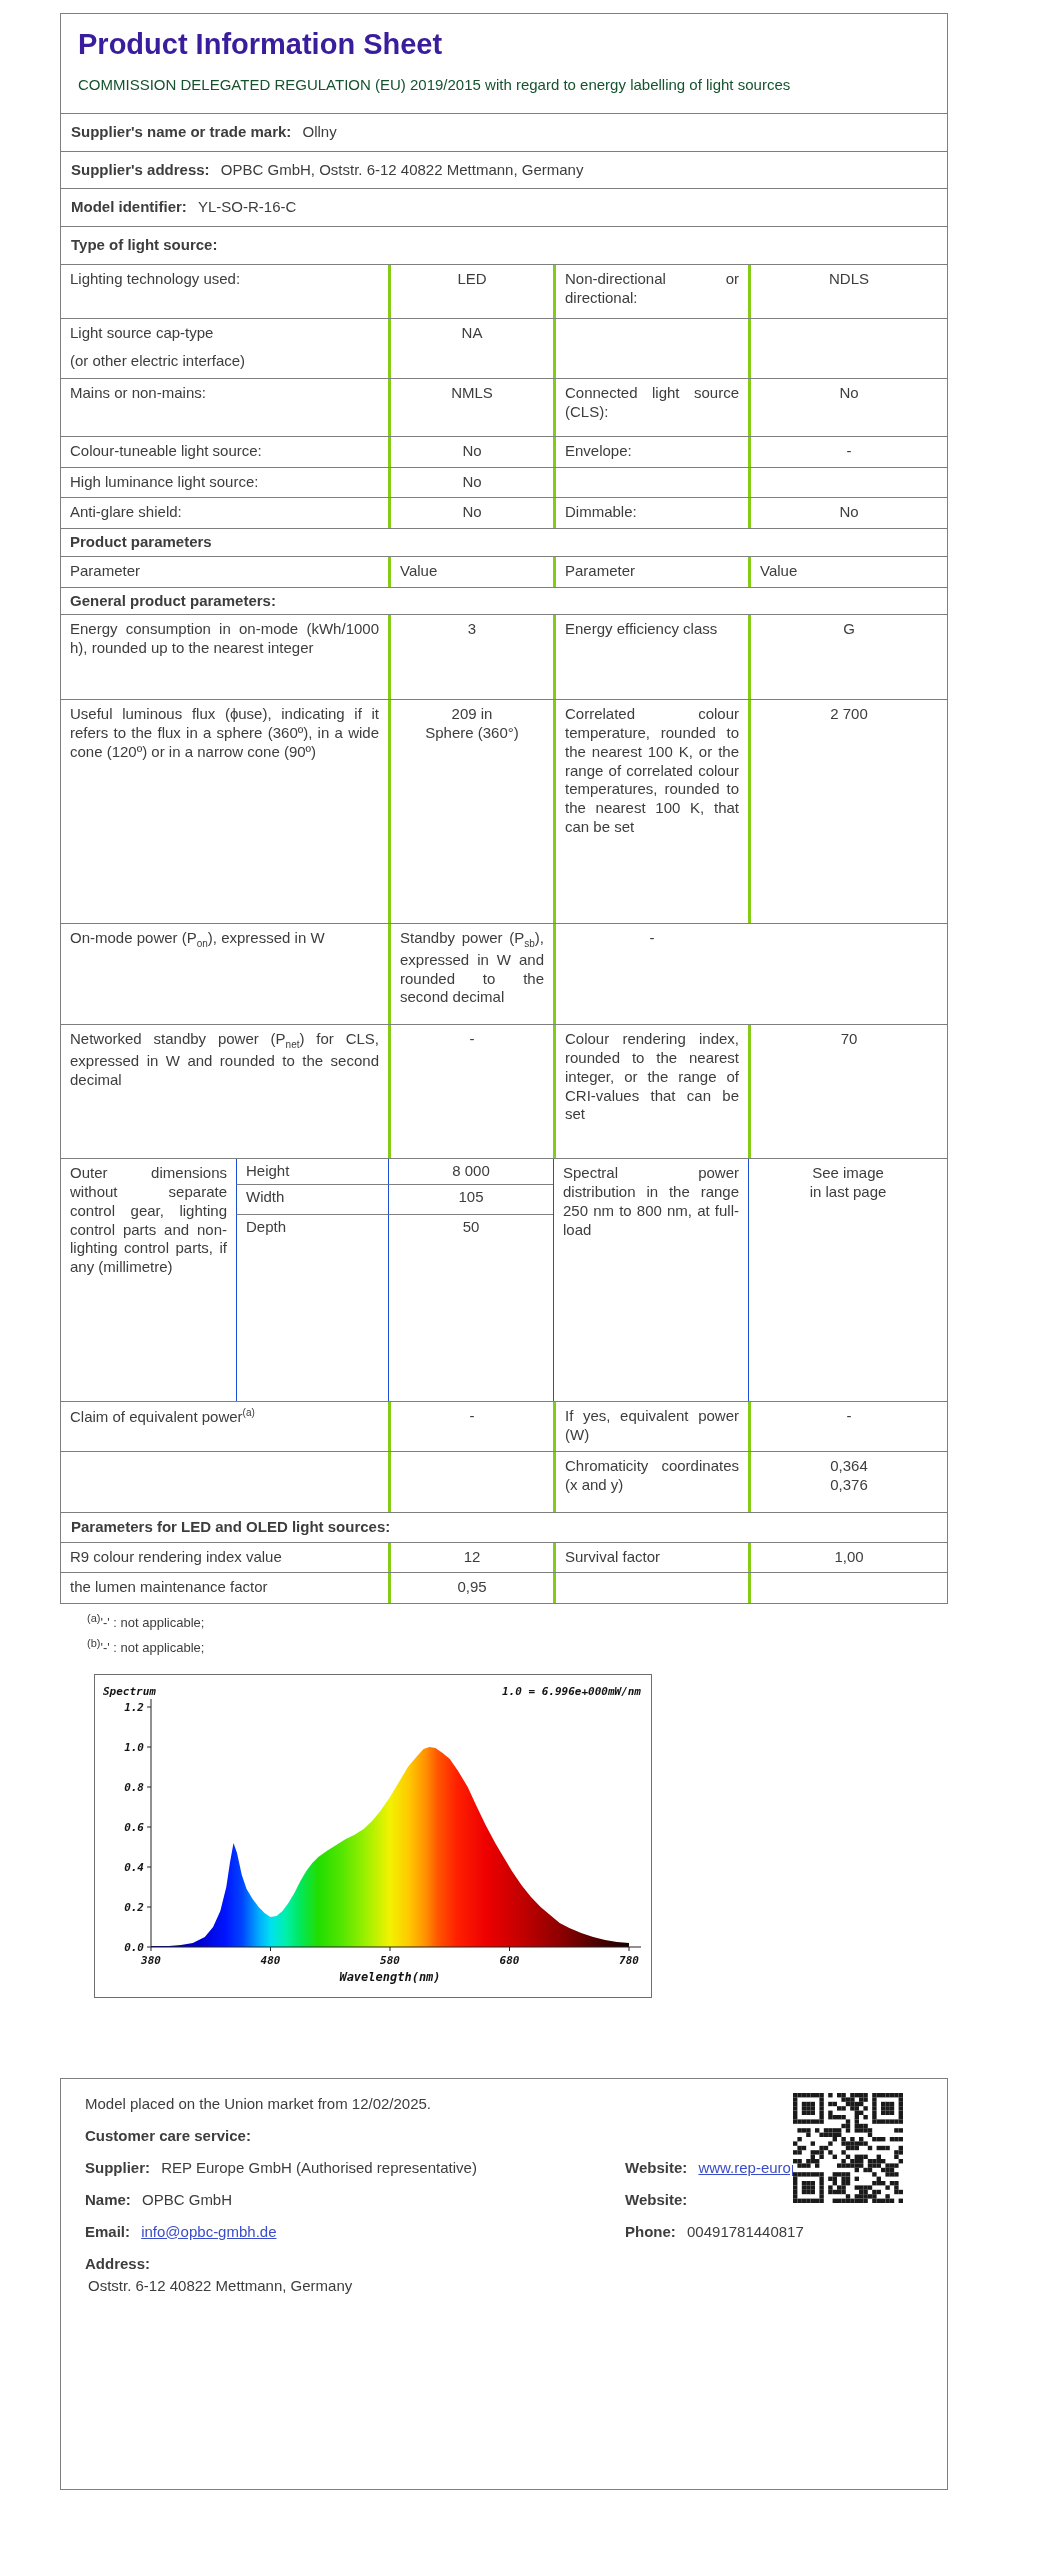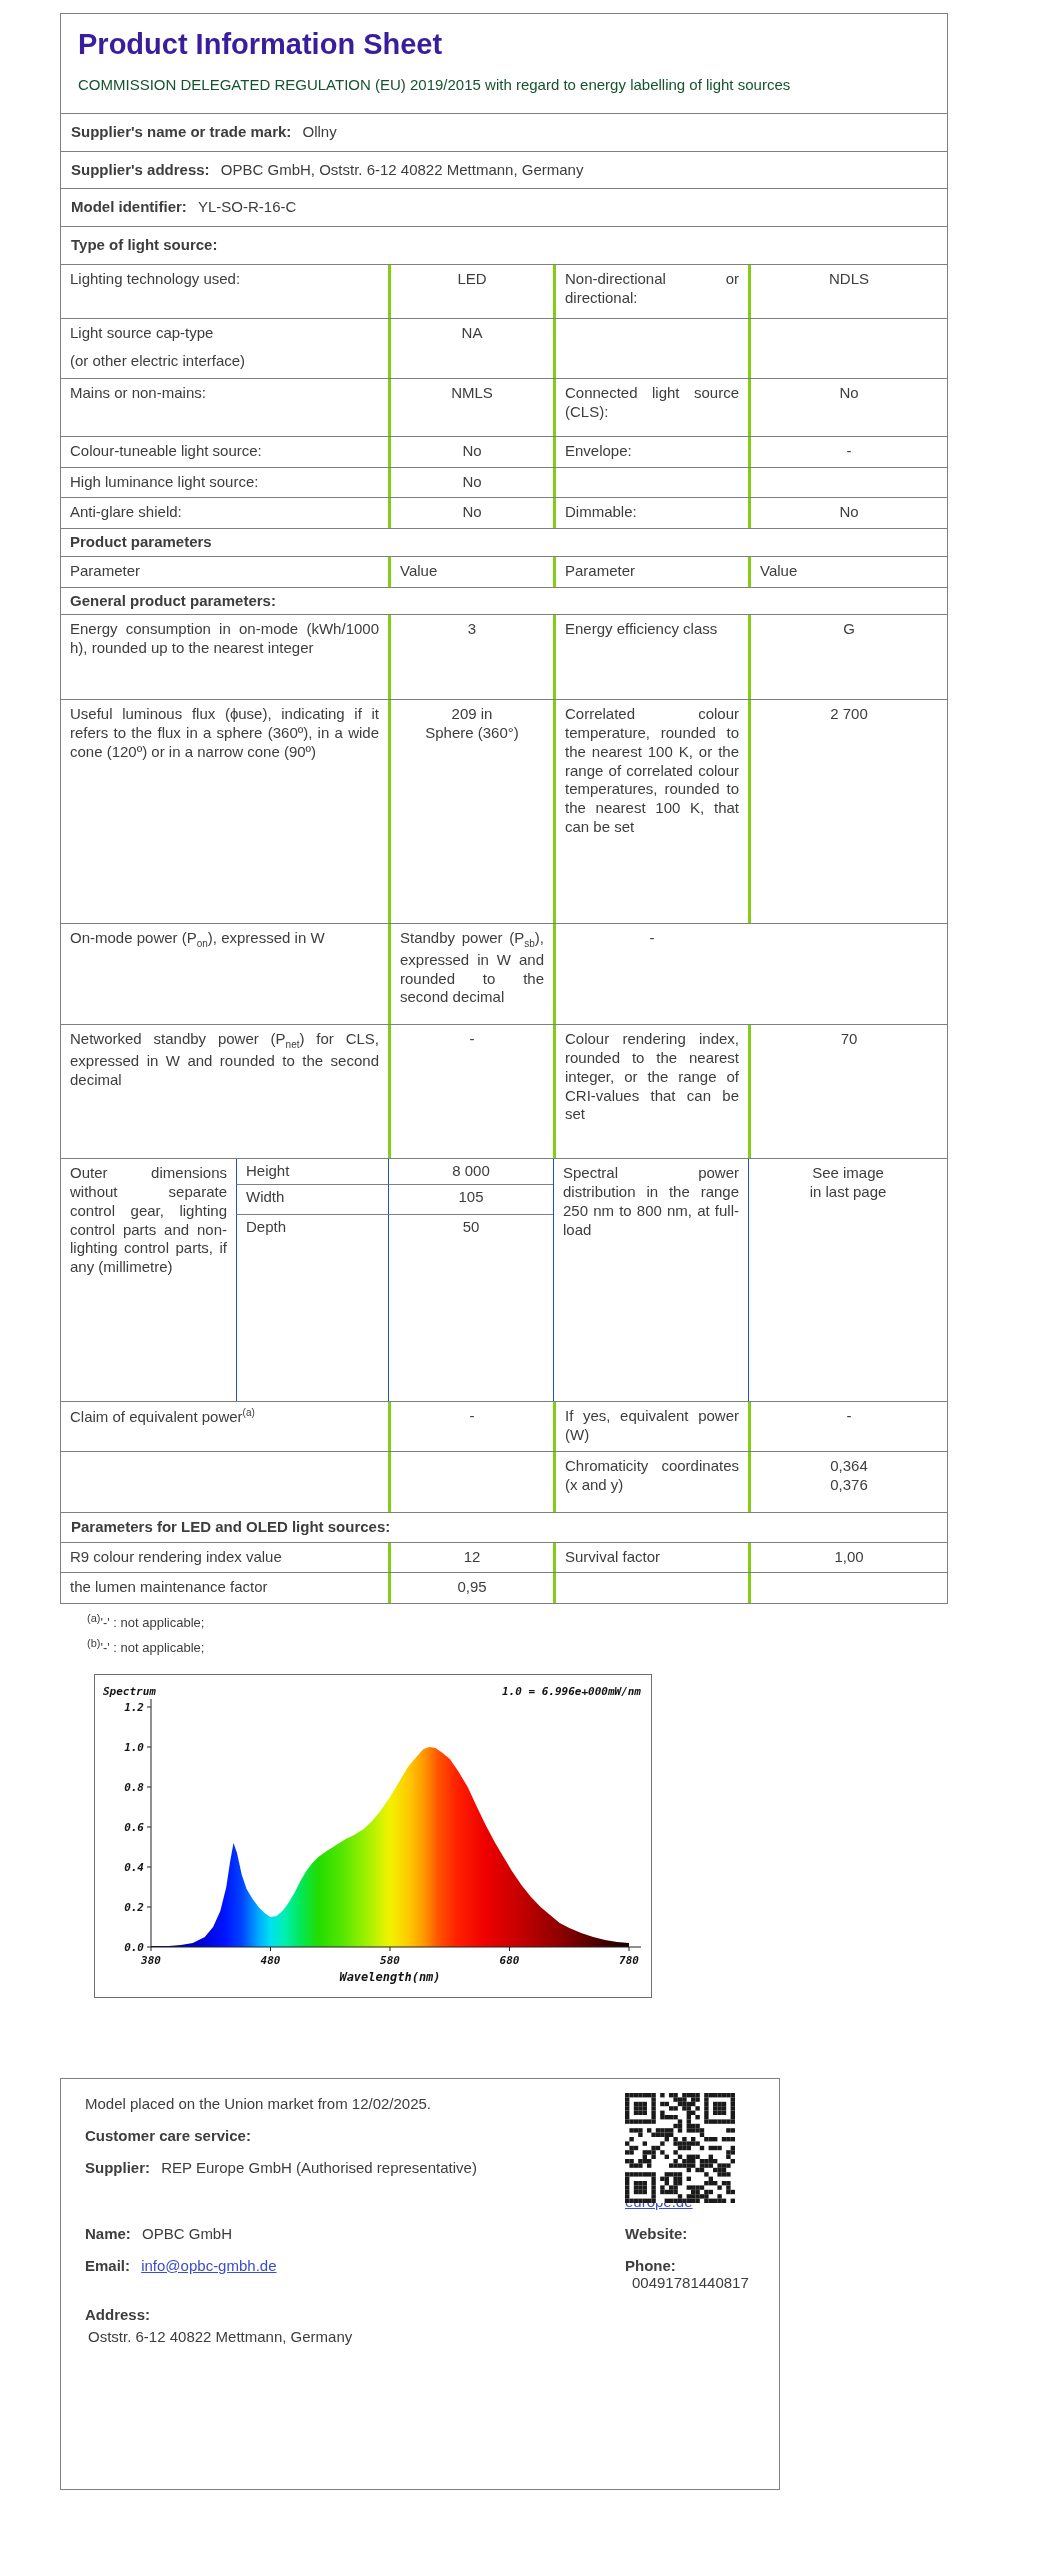--- a/index.html
+++ b/index.html
@@ -32,21 +32,21 @@
   .gdim > .dp2{grid-column:4;grid-row:1/4;padding-top:5px;}
   .gdim > .dv2{grid-column:5;grid-row:1/4;padding-top:5px;}
   .bl{border-left:1px solid #1d4ed8;}
   .bb{border-bottom:1px solid #7f7f7f;}
   .fnotes{margin:8px 0 0 27px;font-size:13px;color:#3d3d3d;}
   .fnotes .fn{margin-bottom:7px;}
   .fnotes sup{font-size:11px;}
   .chartbox{margin:18px 0 0 34px;width:556px;height:322px;border:1px solid #6e6e6e;position:relative;background:#fff;}
   .chartbox svg{position:absolute;left:0;top:0;}
   .chartbox text{font-family:"DejaVu Sans Mono",monospace;font-weight:bold;font-style:italic;fill:#141414;}
-  .marketbox{margin-top:80px;width:720px;box-sizing:border-box;border:1px solid #7f7f7f;position:relative;padding:16px 24px 18px;font-size:15px;min-height:412px;}
+  .marketbox{margin-top:80px;width:888px;box-sizing:border-box;border:1px solid #7f7f7f;position:relative;padding:16px 24px 18px;font-size:15px;min-height:412px;}
   .qr{position:absolute;top:14px;right:44px;width:110px;height:110px;background:#fff;}
   .mrow{display:grid;grid-template-columns:540px 1fr;margin-top:15px;align-items:start;}
   .mrow.first{margin-top:96px;}
   .lbl{font-weight:bold;}
   .val{margin-left:7px;}
   .link{color:#3b4cc8;text-decoration:underline;cursor:pointer;}
   .addrval{margin-top:5px;padding-left:3px;}
 </style>
 </head>
 <body>

